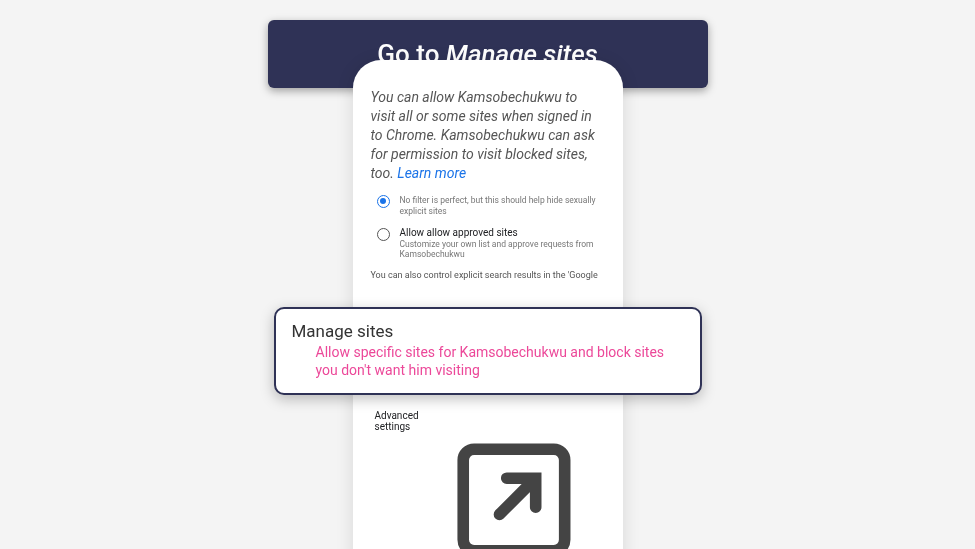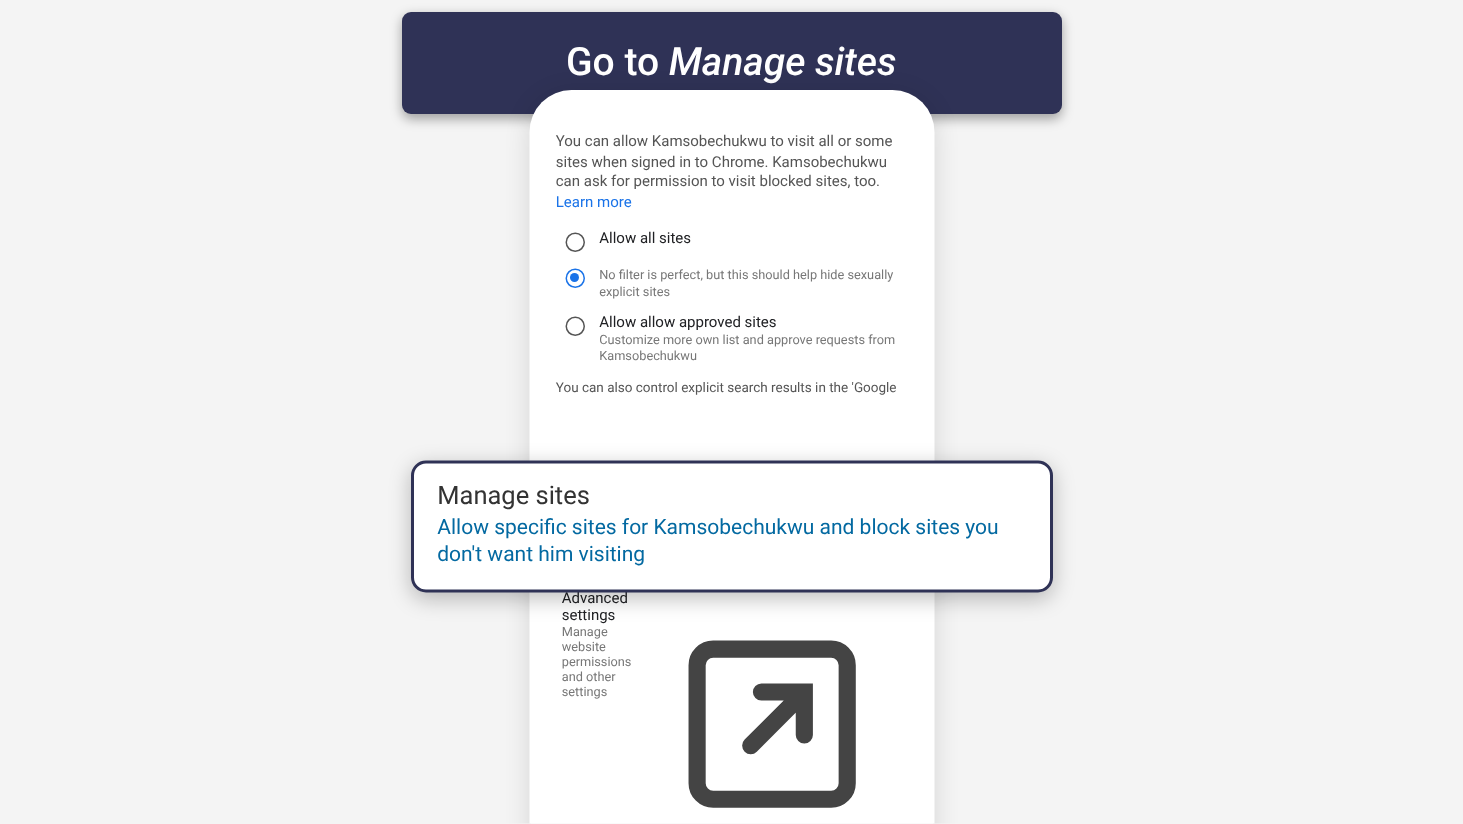--- a/index.html
+++ b/index.html
@@ -6,21 +6,21 @@
     body {
       width: 975px;
       height: 549px;
       background: #f4f4f4;
       font-family: -apple-system, BlinkMacSystemFont, "Segoe UI", Roboto, Arial, sans-serif;
       position: relative;
       overflow: hidden;
     }
     .banner {
       position: absolute;
-      top: 8px;
+      top: 20px;
       left: 50%;
       transform: translateX(-50%);
       width: 440px;
       height: 68px;
       background: #2f3256;
       border-radius: 6px;
       box-shadow: 0 3px 8px rgba(0,0,0,0.35);
       display: flex;
       align-items: center;
       justify-content: center;
@@ -36,24 +36,25 @@
       top: 60px;
       left: 50%;
       transform: translateX(-50%);
       width: 270px;
       background: #ffffff;
       border-radius: 28px;
       box-shadow: 0 3px 18px rgba(0,0,0,0.12);
       padding: 28px 18px 22px 18px;
     }
     .intro {
-      font-size: 10px;
+      font-size: 14px;
       color: #555555;
       line-height: 1.35;
       margin-bottom: 12px;
+      font-style: italic;
     }
     .intro a { color: #1a73e8; text-decoration: none; }
     .opt {
       display: flex;
       align-items: flex-start;
       gap: 10px;
       margin: 10px 0;
       padding-left: 6px;
     }
     .radio {
@@ -107,58 +108,53 @@
       padding: 12px 16px 14px 16px;
       box-shadow: 0 4px 14px rgba(0,0,0,0.25);
     }
     .callout-title {
       font-size: 17px;
       color: #333;
       font-weight: 400;
     }
     .callout-desc {
       font-size: 14px;
-      color: #0369a1;
+      color: #ec4899;
       line-height: 1.3;
       margin-top: 2px;
+      margin-left: 24px;
     }
     .icon-stroke { stroke: #555; fill: none; stroke-width: 1.8; }
     .icon-launch { stroke: #444; fill: none; stroke-width: 1.6; }
   </style>
 </head>
 <body>
 
 <div class="banner">
   <span><span>Go to </span><em>Manage sites</em></span>
 </div>
 
 <div class="phone">
   <p class="intro">
     <span>You can allow Kamsobechukwu to visit all or some sites when signed in to Chrome. Kamsobechukwu can ask for permission to visit blocked sites, too. </span><a href="#">Learn more</a>
   </p>
 
-  <div class="opt">
-    <span class="radio"></span>
-    <div>
-      <div class="opt-title">Allow all sites</div>
-    </div>
-  </div>
 
   <div class="opt">
     <span class="radio selected"></span>
     <div>
       <div class="opt-desc">No filter is perfect, but this should help hide sexually explicit sites</div>
     </div>
   </div>
 
   <div class="opt">
     <span class="radio"></span>
     <div>
       <div class="opt-title">Allow allow approved sites</div>
-      <div class="opt-desc">Customize more own list and approve requests from Kamsobechukwu</div>
+      <div class="opt-desc">Customize your own list and approve requests from Kamsobechukwu</div>
     </div>
   </div>
 
   <div class="note">You can also control explicit search results in the 'Google</div>
 
   <div class="gap"></div>
 
   <div class="row">
     <svg viewBox="0 0 24 24">
         <circle cx="12" cy="12" r="9" class="icon-stroke"></circle>
@@ -179,21 +175,20 @@
     <span class="rlabel">0 blocked sites</span>
     <svg viewBox="0 0 24 24">
         <rect x="5" y="5" width="14" height="14" rx="1.5" class="icon-launch"></rect>
         <path d="M10 14l5-5M11 9h4v4" class="icon-launch" stroke-linecap="round"></path>
       </svg>
   </div>
 
   <div class="adv">
     <div class="adv-text">
       <div class="adv-title">Advanced settings</div>
-      <div class="adv-desc">Manage website permissions and other settings</div>
     </div>
     <svg viewBox="0 0 24 24" style="margin-top:3px">
         <rect x="5" y="5" width="14" height="14" rx="1.5" class="icon-launch"></rect>
         <path d="M10 14l5-5M11 9h4v4" class="icon-launch" stroke-linecap="round"></path>
       </svg>
   </div>
 
 </div>
 
 <div class="callout">

